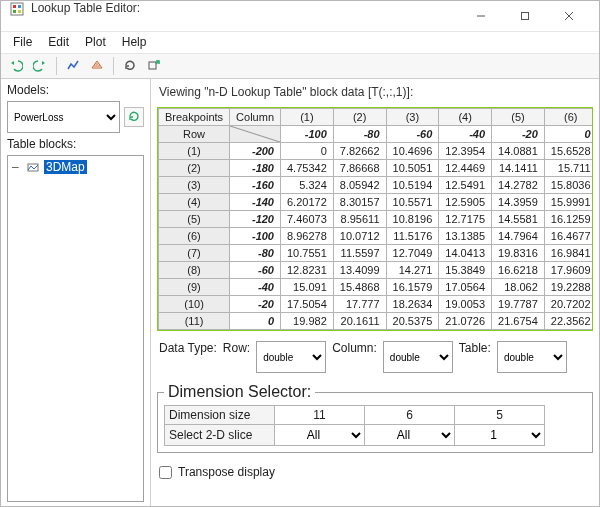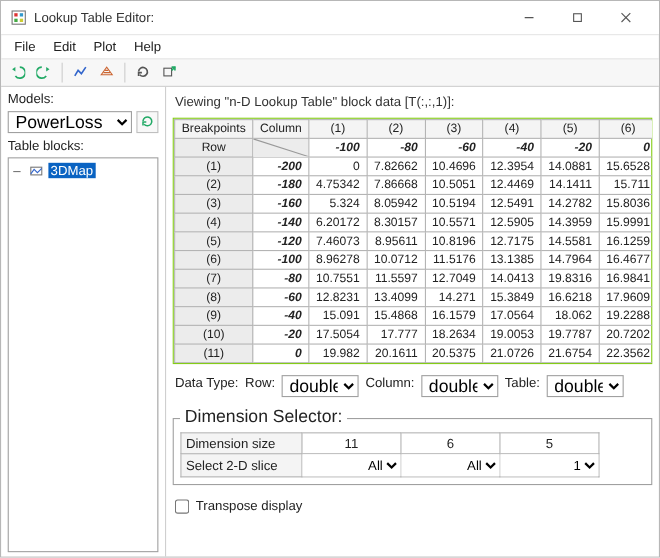--- a/index.html
+++ b/index.html
@@ -14,21 +14,21 @@
     overflow: hidden;
   }
   .window {
     width: 600px; height: 507px;
     background:#fff;
     border:1px solid #b7b7b7;
     display:flex; flex-direction:column;
   }
   .titlebar {
     height:30px;
-    display:flex; align-items:center;
+    display:flex; align-items:flex-start;
     padding:0 8px;
     background:#fff;
     color:#333;
   }
   .titlebar .app-icon {
     width:16px; height:16px;
     margin-right:6px;
     display:inline-flex; align-items:center; justify-content:center;
   }
   .titlebar .title { flex:0 0 auto; font-size:12px; color:#333; }
@@ -79,22 +79,22 @@
     border-right:1px solid #cfcfcf;
     display:flex; flex-direction:column;
     padding:4px 6px;
     gap:4px;
   }
   .lbl { font-size:12px; color:#222; }
   .model-row { display:flex; align-items:center; gap:2px; }
   .select {
     border:1px solid #a0a0a0;
     background:#fff;
-    height:20px;
-    font-size:16px;
+    height:32px;
+    font-size:10px;
     padding:0 2px;
   }
   .select.small { width:70px; }
   .icon-sq {
     width:20px; height:20px;
     display:inline-flex; align-items:center; justify-content:center;
     border:1px solid #bfbfbf;
     background:#f8f8f8;
     margin-left:2px;
   }
@@ -163,21 +163,21 @@
     font-size:12px;
   }
   table.dim td, table.dim th {
     border:1px solid #b4b4b4;
     padding:2px 4px;
     text-align:center;
     min-width:90px;
   }
   table.dim th { background:#f4f4f4; font-weight:normal; text-align:left; min-width:110px; }
   table.dim .sel { padding:0; }
-  table.dim .sel select { border:none; width:100%; height:20px; text-align:right; font-size:12px; background:#fff; }
+  table.dim .sel select { border:none; width:100%; height:20px; text-align:center; font-size:12px; background:#fff; }
 
   .chk-row { display:flex; align-items:flex-end; gap:6px; padding:6px 2px; font-size:12px; }
   .chk-row input { margin:0; }
 
 </style>
 </head>
 <body>
 
 <div class="window">
 

